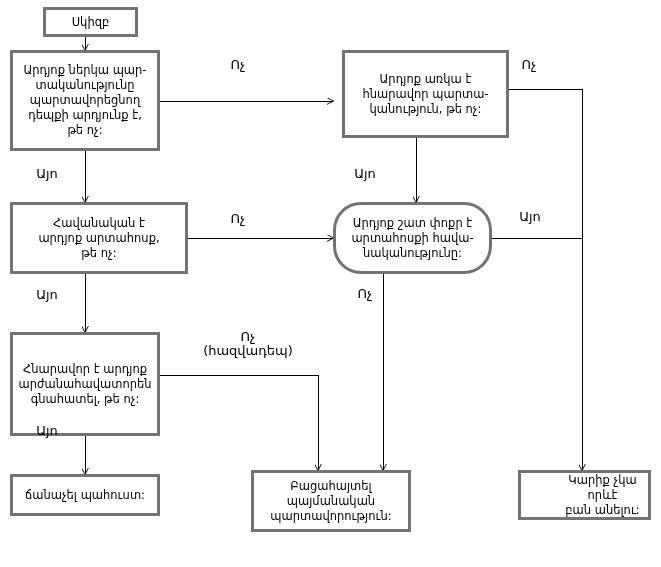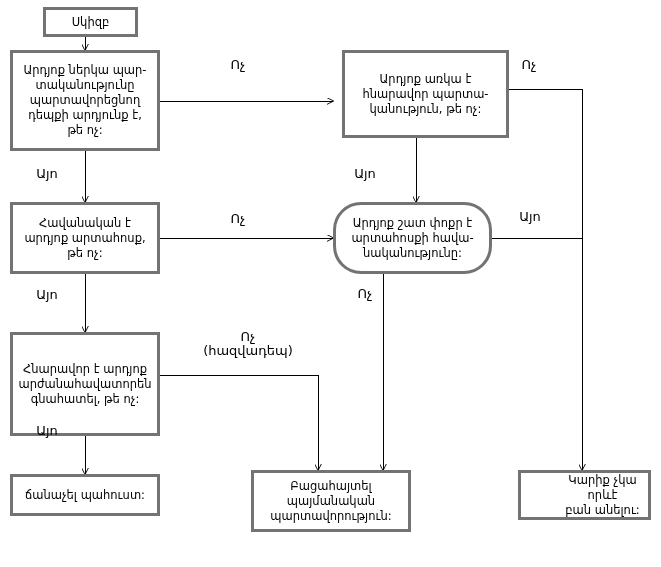--- a/index.html
+++ b/index.html
@@ -77,21 +77,21 @@
   <div class="node" style="left:10px;top:50px;width:150px;height:101px;">Արդյոք ներկա պար-
 տականությունը
 պարտավորեցնող
 դեպքի արդյունք է,
 թե ոչ:</div>
 
   <div class="node" style="left:342px;top:50px;width:167px;height:88px;">Արդյոք առկա է
 հնարավոր պարտա-
 կանություն, թե ոչ:</div>
 
-  <div class="node" style="left:10px;top:202px;width:150px;height:72px;">Հավանական է
+  <div class="node" style="left:10px;top:202px;width:178px;height:72px;">Հավանական է
 արդյոք արտահոսք,
 թե ոչ:</div>
 
   <div class="node" style="left:333px;top:202px;width:159px;height:72px;border-radius:28px;">Արդյոք շատ փոքր է
 արտահոսքի հավա-
 նականությունը:</div>
 
   <div class="node" style="left:10px;top:332px;width:150px;height:104px;">Հնարավոր է արդյոք
 արժանահավատորեն
 գնահատել, թե ոչ:</div>

